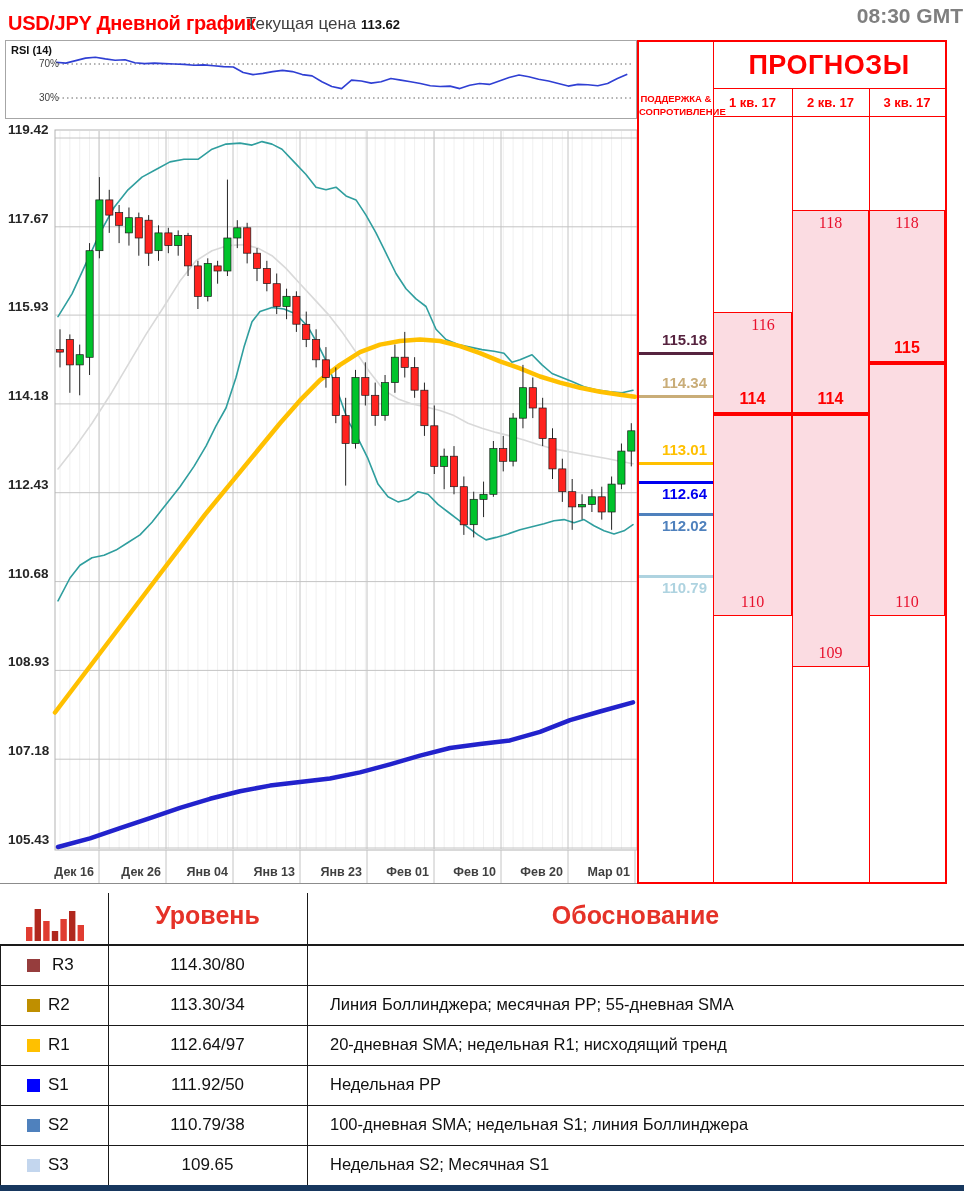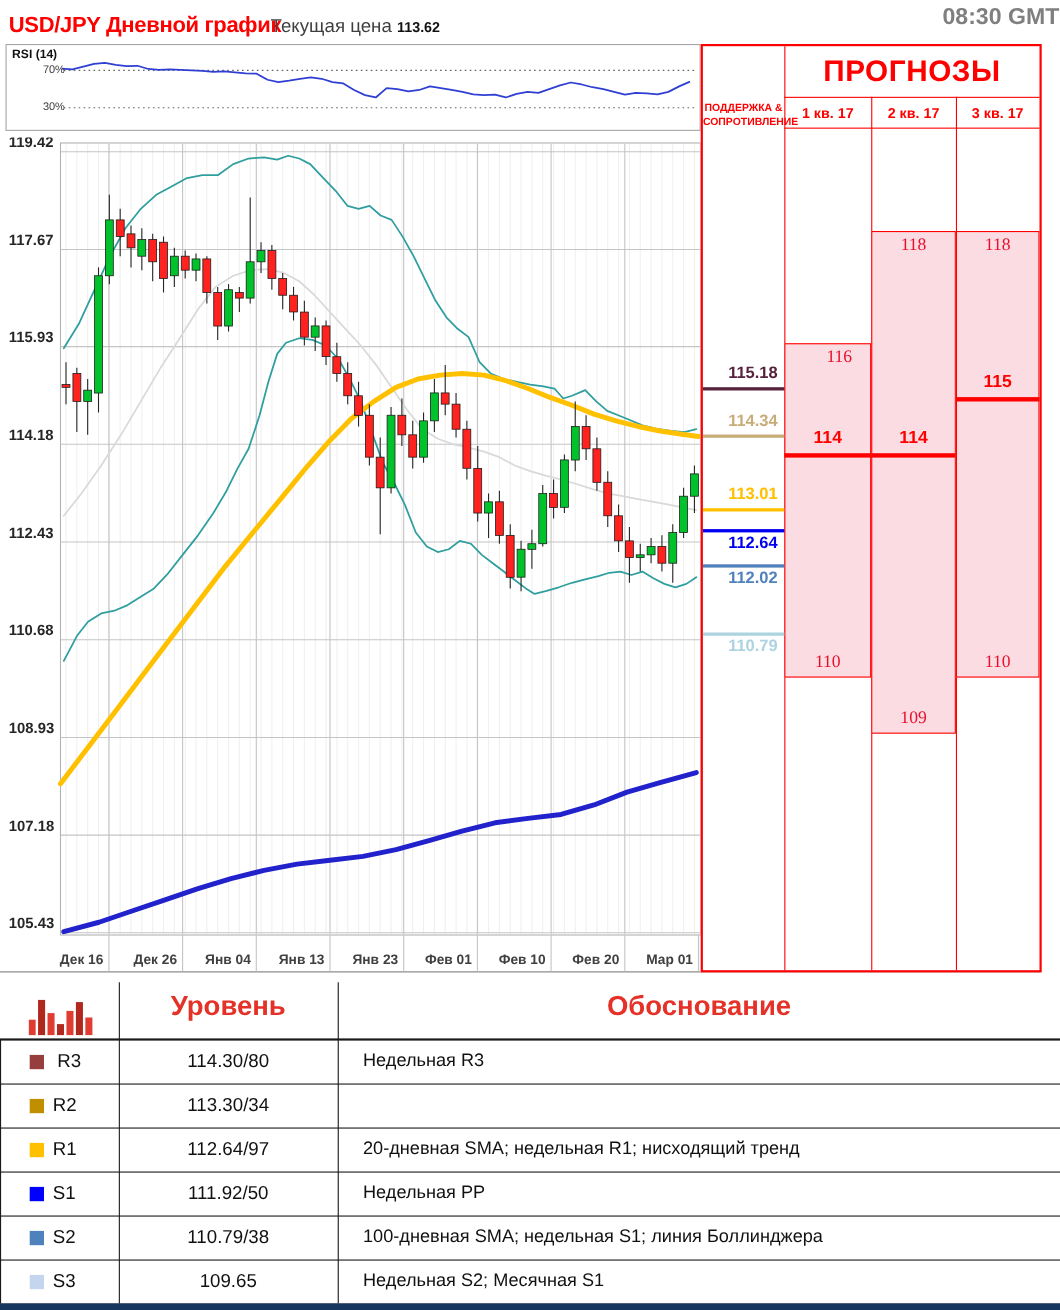--- a/index.html
+++ b/index.html
@@ -357,24 +357,24 @@
       <div class="lt-line" style="top: 172px; height: 1px; position: absolute;"></div>
       <div class="lt-line" style="top: 212px; height: 1px; position: absolute;"></div>
       <div class="lt-line" style="top: 252px; height: 1px; position: absolute;"></div>
       <div class="lt-line" style="top: 292px; height: 1px; position: absolute;"></div>
       <div class="lt-v" style="left: 108px; top: 0px; height: 292px; position: absolute;"></div>
       <div class="lt-v" style="left: 307px; top: 0px; height: 292px; position: absolute;"></div>
       <div class="lt-v" style="left: 0px; top: 52px; height: 240px; position: absolute;"></div>
       <div class="swatch" style="left: 27px; top: 66px; background: rgb(150, 61, 61); position: absolute;"></div>
       <div class="lt-row-label" style="left: 52px; top: 62px; position: absolute;">R3</div>
       <div class="lt-val" style="left: 108px; top: 62px; width: 199px; position: absolute;">114.30/80</div>
-      <div class="lt-rat" style="left: 330px; top: 62px; width: 620px; position: absolute;">Недельная R3</div>
       <div class="swatch" style="left: 27px; top: 106px; background: rgb(191, 143, 0); position: absolute;"></div>
       <div class="lt-row-label" style="left: 48px; top: 102px; position: absolute;">R2</div>
       <div class="lt-val" style="left: 108px; top: 102px; width: 199px; position: absolute;">113.30/34</div>
+      <div class="lt-rat" style="left: 330px; top: 102px; width: 620px; position: absolute;">Линия Боллинджера; месячная PP; 55-дневная SMA</div>
       <div class="swatch" style="left: 27px; top: 146px; background: rgb(255, 192, 0); position: absolute;"></div>
       <div class="lt-row-label" style="left: 48px; top: 142px; position: absolute;">R1</div>
       <div class="lt-val" style="left: 108px; top: 142px; width: 199px; position: absolute;">112.64/97</div>
       <div class="lt-rat" style="left: 330px; top: 142px; width: 620px; position: absolute;">20-дневная SMA; недельная R1; нисходящий тренд</div>
       <div class="swatch" style="left: 27px; top: 186px; background: rgb(0, 0, 255); position: absolute;"></div>
       <div class="lt-row-label" style="left: 48px; top: 182px; position: absolute;">S1</div>
       <div class="lt-val" style="left: 108px; top: 182px; width: 199px; position: absolute;">111.92/50</div>
       <div class="lt-rat" style="left: 330px; top: 182px; width: 620px; position: absolute;">Недельная PP</div>
       <div class="swatch" style="left: 27px; top: 226px; background: rgb(79, 129, 189); position: absolute;"></div>
       <div class="lt-row-label" style="left: 48px; top: 222px; position: absolute;">S2</div>

